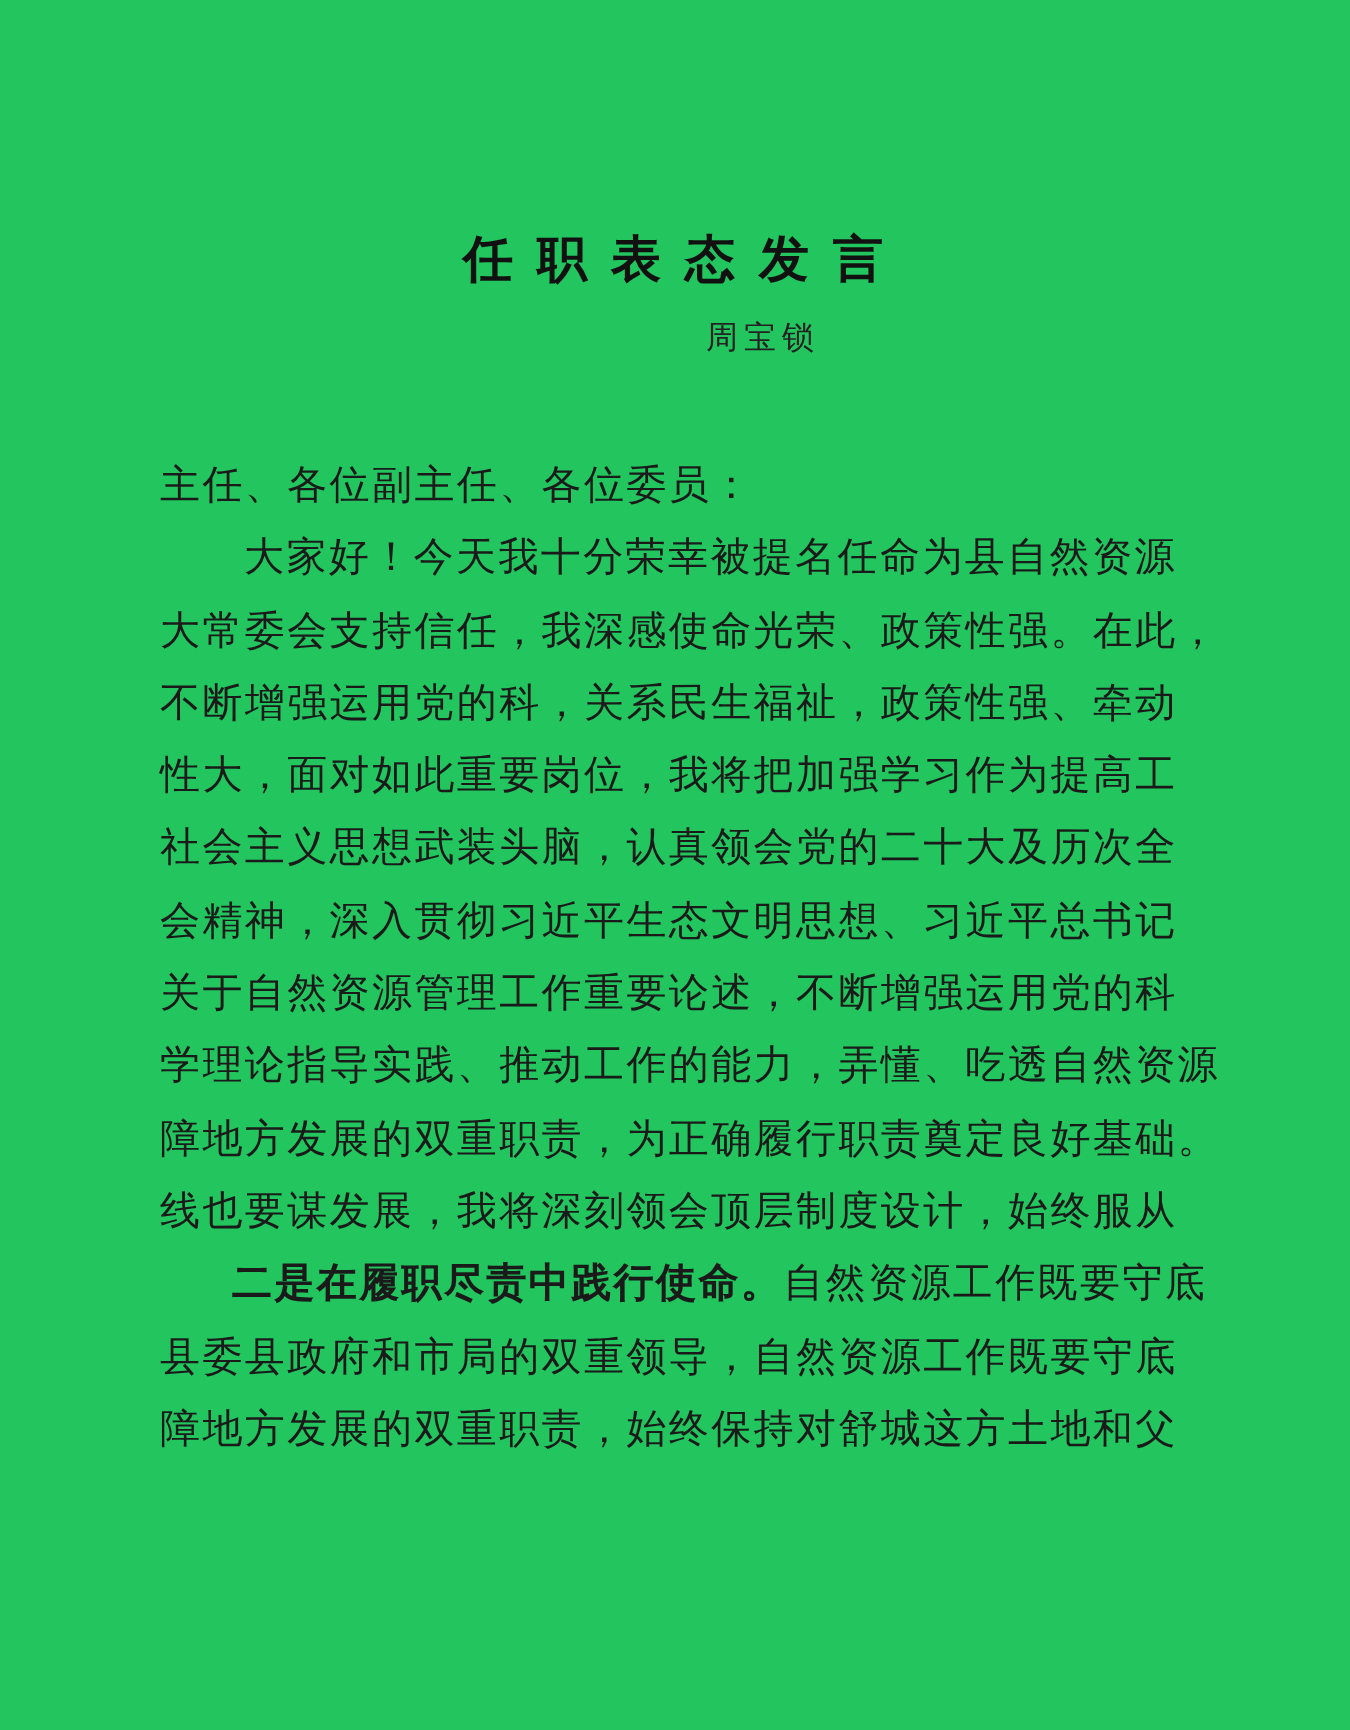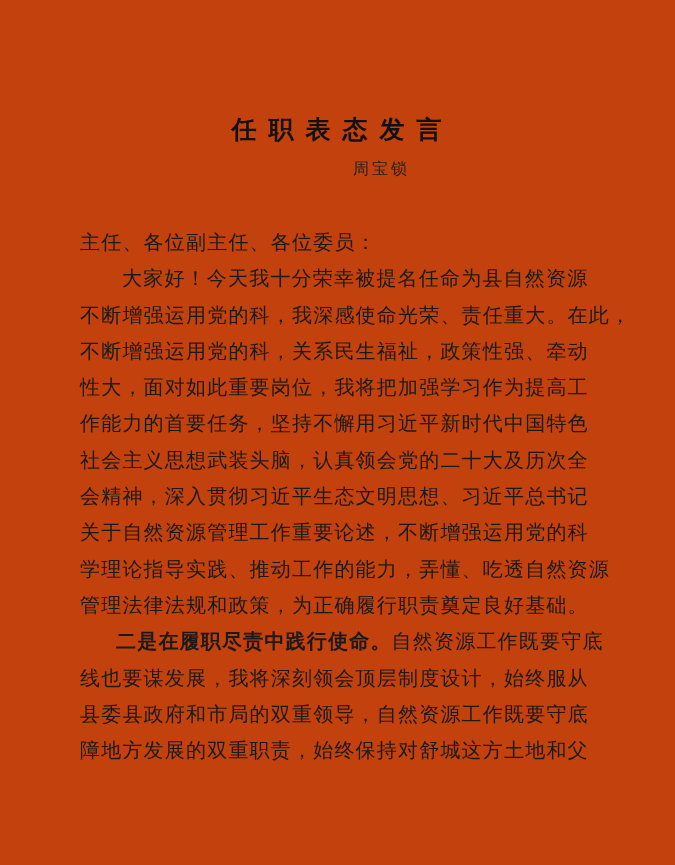--- a/index.html
+++ b/index.html
@@ -1,17 +1,17 @@
 <!DOCTYPE html>
 <html><head>
   <meta charset="utf-8">
   <style>
     html, body { margin: 0; padding: 0; background: #ffffff; }
     body { width: 675px; height: 865px; overflow: hidden; position: relative; color: #111; }
-    .page { position: absolute; left: 0; top: 0; width: 675px; height: 865px; background: #c2410c; }
+    .page { position: absolute; left: 0; top: 0; width: 675px; height: 865px; background: #22c55e; }
     .title {
       position: absolute; left: 0; width: 675px; top: 112px; text-align: center;
       font-family: "DejaVu Serif", "Liberation Serif", serif; font-weight: bold;
       font-size: 25px; letter-spacing: 12px; line-height: 36px; color: #111;
       padding-left: 10px; box-sizing: border-box;
     }
     .author {
       position: absolute; left: 0; width: 675px; top: 156px; text-align: center;
       font-family: "DejaVu Sans", "Liberation Sans", sans-serif; font-size: 16px;
       letter-spacing: 3px; line-height: 26px; color: #222; padding-left: 44px;
@@ -34,34 +34,33 @@
   <div class="title">任职表态发言</div>
   <div class="author">周宝锁</div>
 
   <div class="body">
     <p>
       <span class="line">主任、各位副主任、各位委员：</span>
     </p>
 
     <p>
       <span class="line indent">大家好！今天我十分荣幸被提名任命为县自然资源</span>
-      <span class="line">不断增强运用党的科，我深感使命光荣、责任重大。在此，</span>
+      <span class="line">大常委会支持信任，我深感使命光荣、政策性强。在此，</span>
     </p>
 
     <p>
       <span class="line">不断增强运用党的科，关系民生福祉，政策性强、牵动</span>
       <span class="line">性大，面对如此重要岗位，我将把加强学习作为提高工</span>
-      <span class="line">作能力的首要任务，坚持不懈用习近平新时代中国特色</span>
       <span class="line">社会主义思想武装头脑，认真领会党的二十大及历次全</span>
       <span class="line">会精神，深入贯彻习近平生态文明思想、习近平总书记</span>
       <span class="line">关于自然资源管理工作重要论述，不断增强运用党的科</span>
       <span class="line">学理论指导实践、推动工作的能力，弄懂、吃透自然资源</span>
-      <span class="line">管理法律法规和政策，为正确履行职责奠定良好基础。</span>
+      <span class="line">障地方发展的双重职责，为正确履行职责奠定良好基础。</span>
     </p>
 
     <p>
+      <span class="line">线也要谋发展，我将深刻领会顶层制度设计，始终服从</span>
       <span class="line indent-small"><span class="bold">二是在履职尽责中践行使命。</span><span>自然资源工作既要守底</span></span>
-      <span class="line">线也要谋发展，我将深刻领会顶层制度设计，始终服从</span>
       <span class="line">县委县政府和市局的双重领导，自然资源工作既要守底</span>
       <span class="line">障地方发展的双重职责，始终保持对舒城这方土地和父</span>
     </p>
   </div>
 </div>
 
 </body></html>

